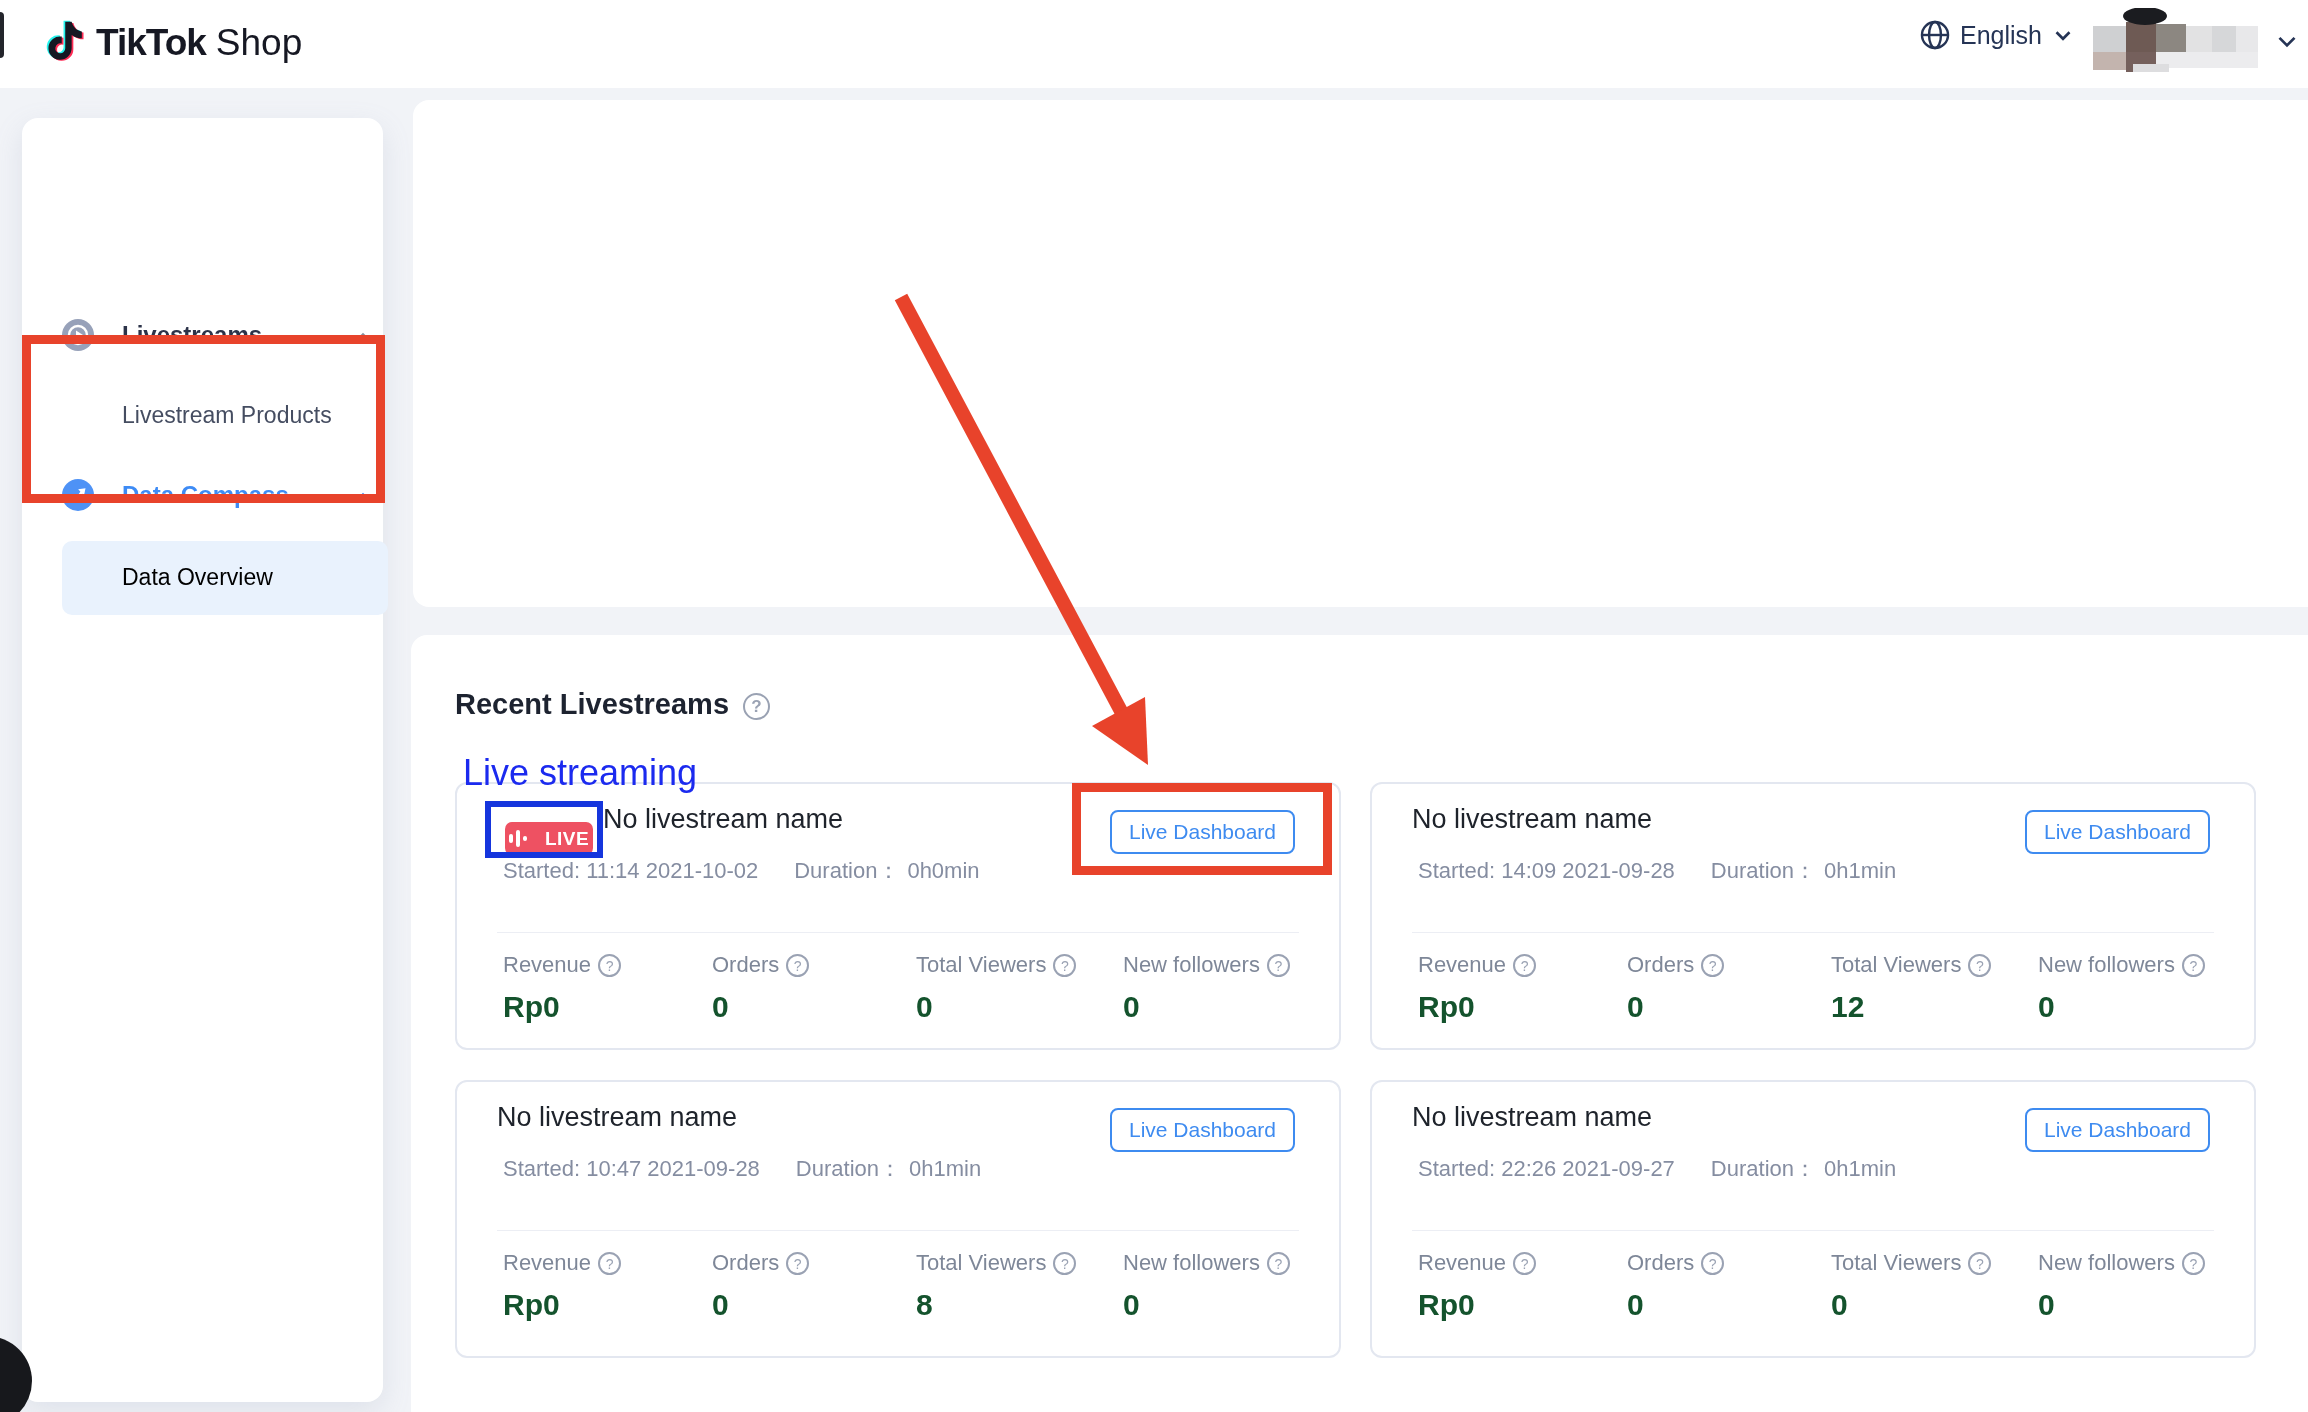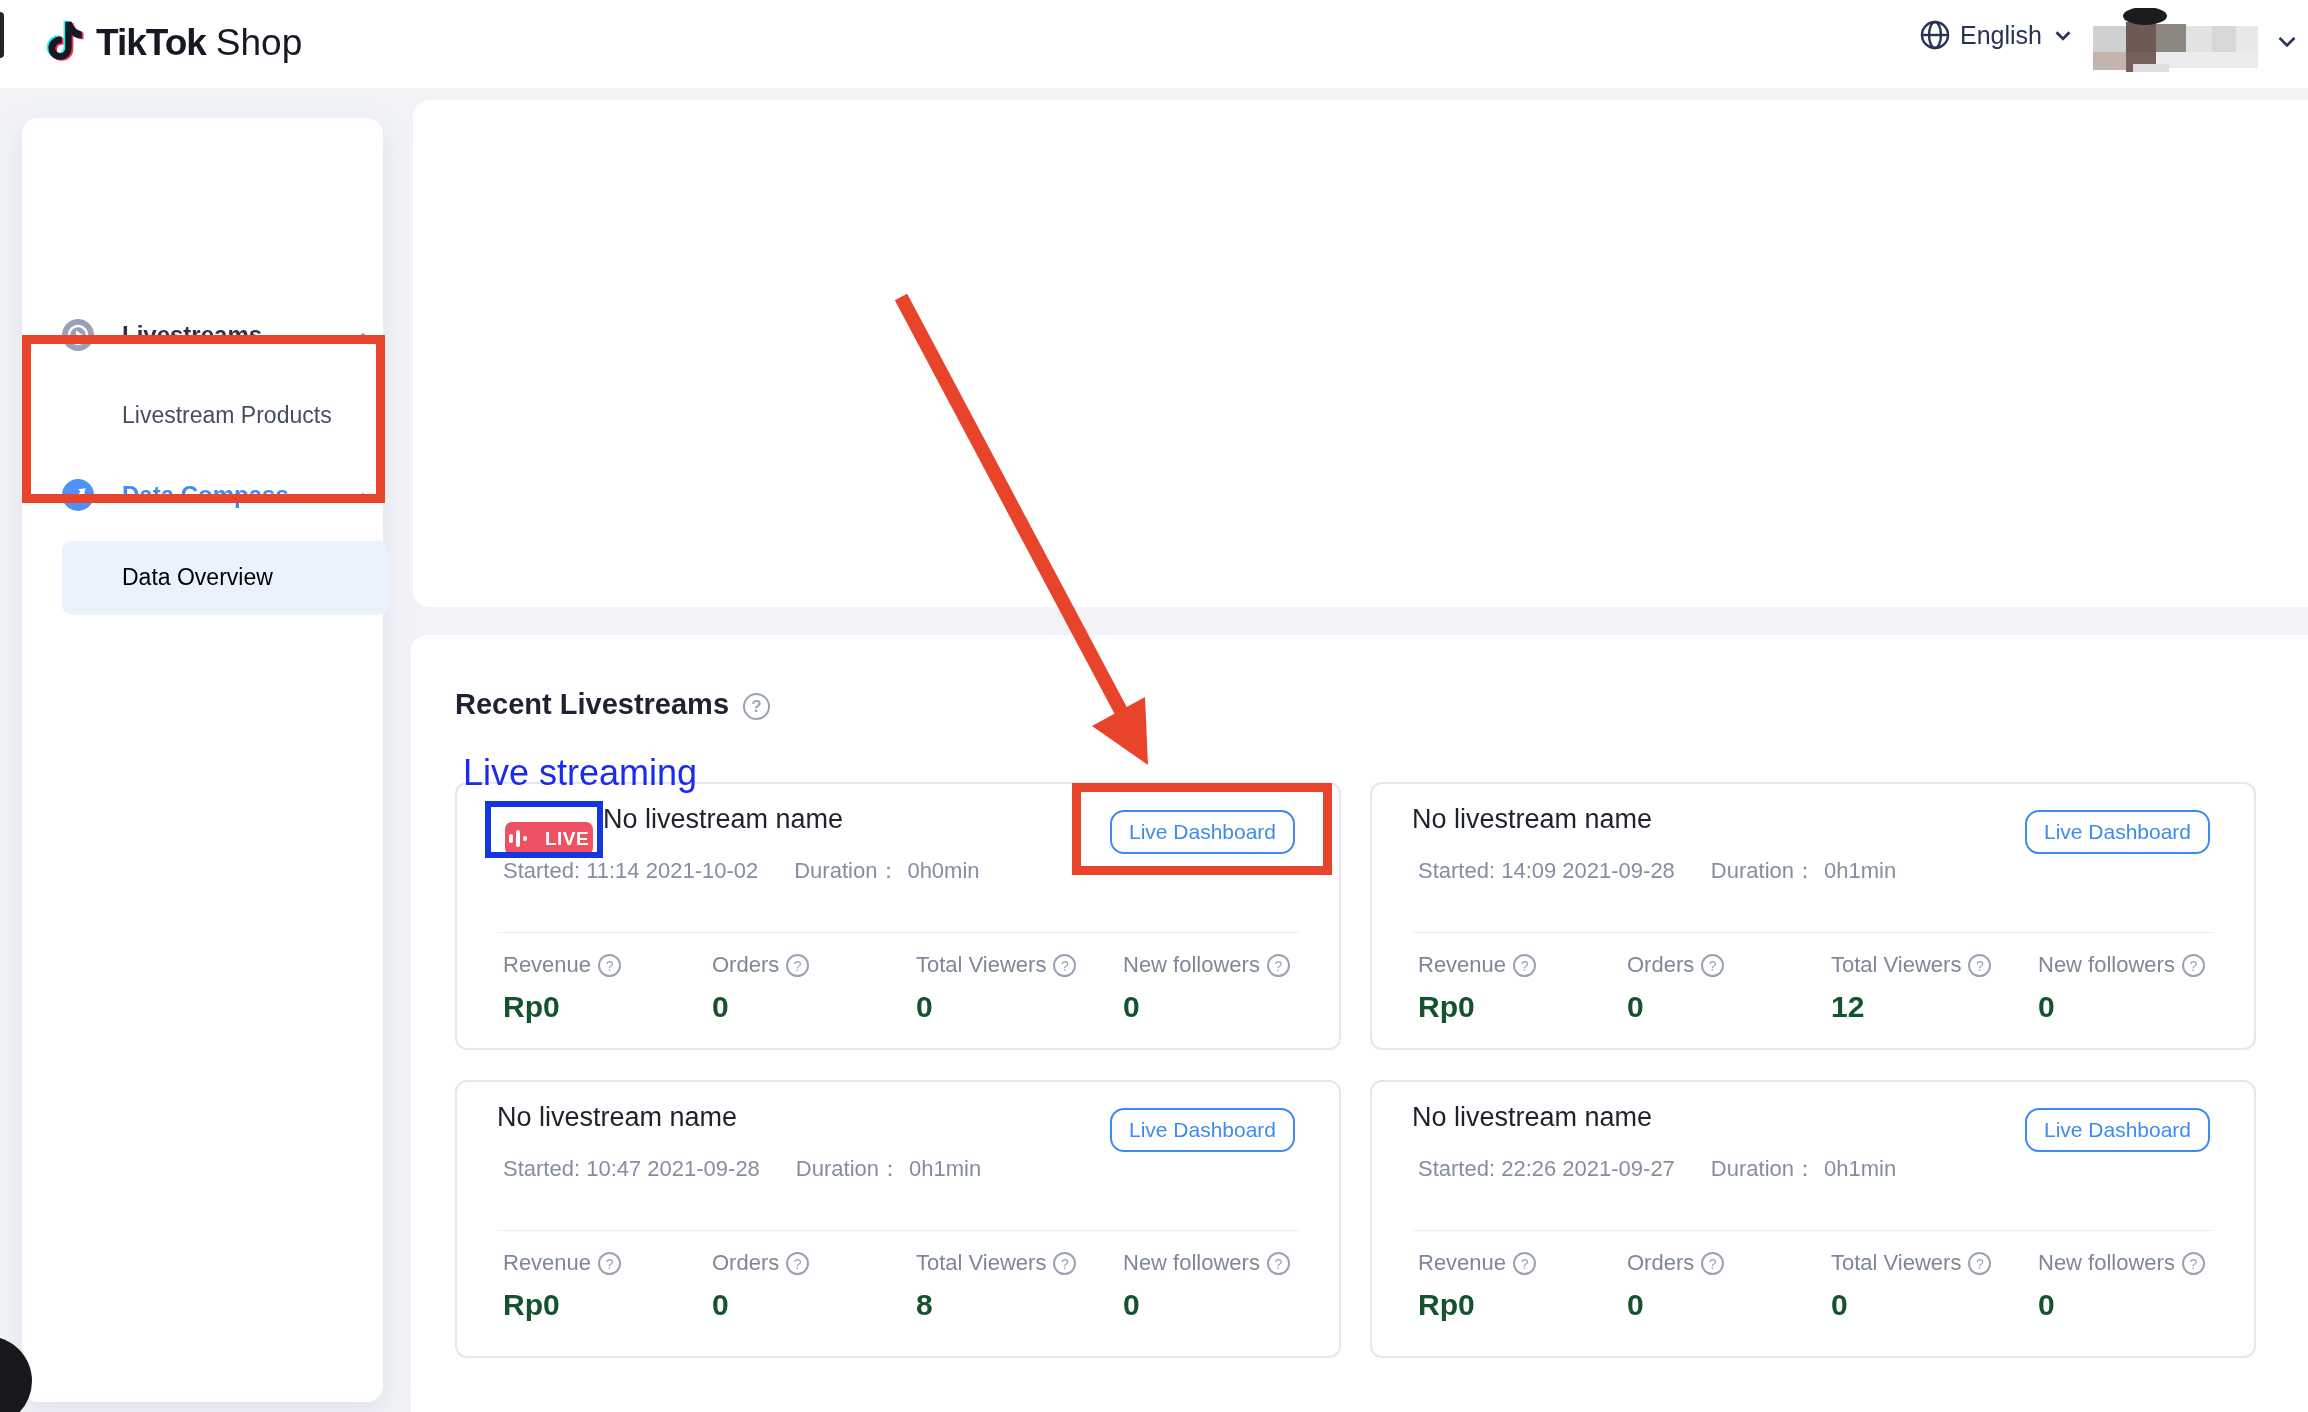--- a/index.html
+++ b/index.html
@@ -51,21 +51,21 @@
     color:#9aa2b3; font-size:17px; line-height:24px; text-align:center; vertical-align:2px; }
   .help.sm { width:23px; height:23px; font-size:14px; line-height:20px; margin-left:7px; vertical-align:1px;}
   .recent-title .help { margin-left:14px; }
   
   .scard { position:absolute; width:886px; background:#ffffff; border:2px solid #e3e7f0; border-radius:12px; z-index:2; }
   .scard .name { position:absolute; left:40px; top:20px; font-size:27px; color:#1e232b; }
   .scard .meta { position:absolute; left:46px; top:72px; font-size:22px; color:#858da1; }
   .scard .meta .dur-label { margin-left:36px; }
   .scard .meta .dur-val { margin-left:8px; }
   .scard .live-btn { position:absolute; right:44px; top:26px; width:185px; height:44px; background:#ffffff;
-    border:2px solid #3e8bf0; border-radius:14px; color:#3e8bf0; font-size:21px; font-family:"Liberation Sans",sans-serif;
+    border:2px solid #3e8bf0; border-radius:8px; color:#3e8bf0; font-size:21px; font-family:"Liberation Sans",sans-serif;
     cursor:pointer; }
   .scard .divider { position:absolute; left:40px; right:40px; top:148px; height:1px; background:#eceef4; }
   .metric { position:absolute; top:168px; }
   .metric .mlabel { font-size:22px; color:#7e8798; white-space:nowrap; }
   .metric .mvalue { display:block; margin-top:12px; font-size:30px; font-weight:bold; color:#14532d; }
   .m1{left:46px;} .m2{left:255px;} .m3{left:459px;} .m4{left:666px;}
   
   .live-badge { position:absolute; left:48px; top:38px; width:88px; height:33px; background:#ee5162;
     border-radius:7px; display:flex; align-items:center; justify-content:center; gap:18px; }
   .live-badge .bars { display:flex; align-items:center; gap:3px; }

